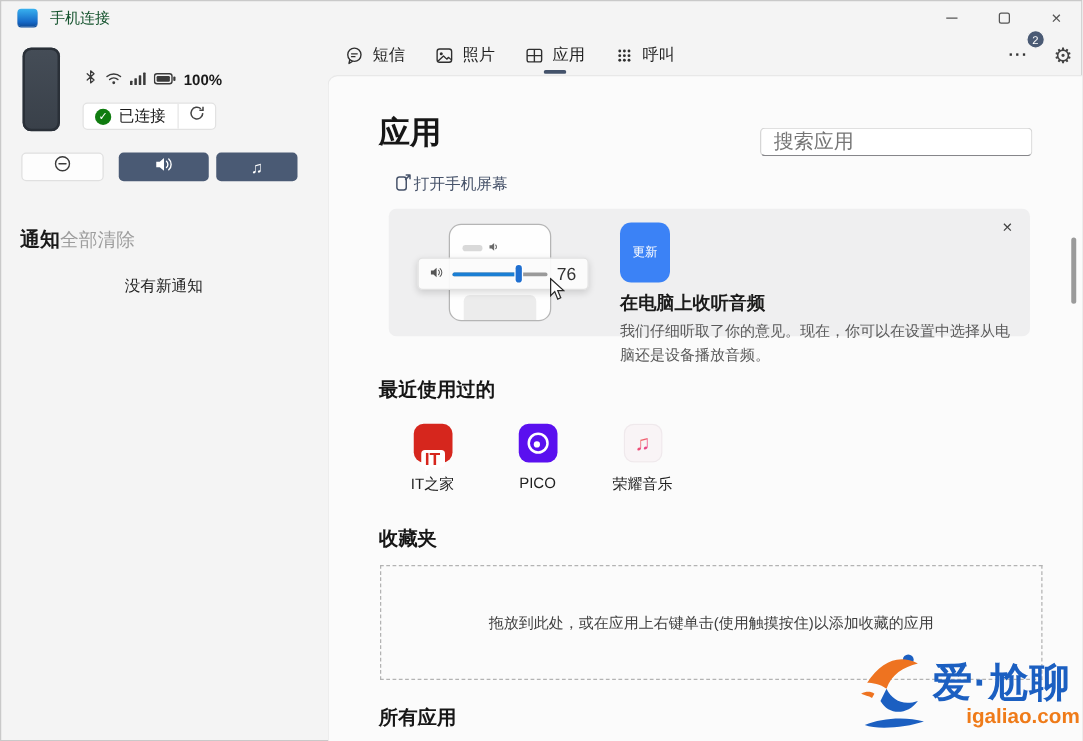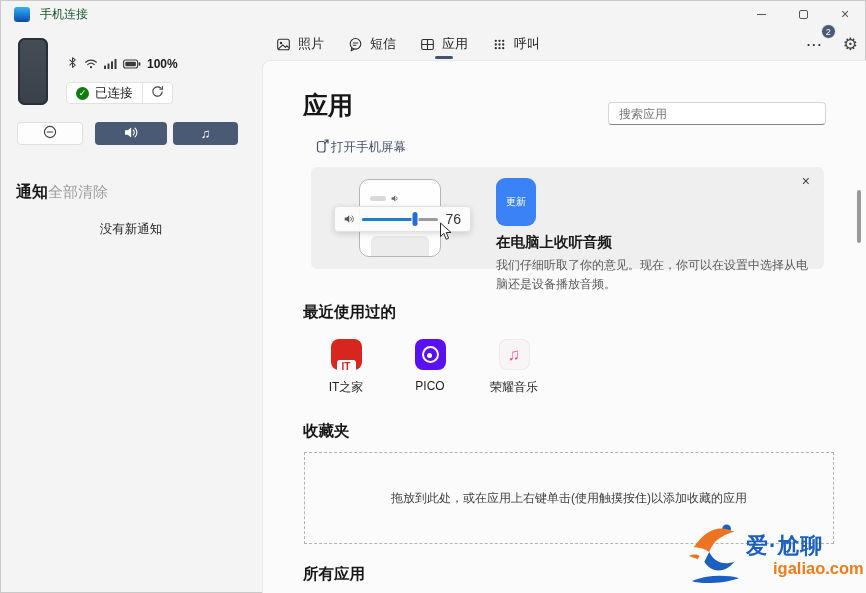--- a/index.html
+++ b/index.html
@@ -47,21 +47,21 @@
   .btn-dark2 { left:173px; top:94px; width:65px; background:#4a5a74; }
   .music-glyph { color:#fff; font-size:13px; line-height:1; }
   .notif-header { position:absolute; left:16px; top:154px; width:231px; display:flex; justify-content:flex-start; align-items:baseline; }
   .notif-title { font-size:16px; font-weight:bold; color:#1a1a1a; }
   .clear-all { font-size:15px; color:#9d9d9d; }
   .notif-empty { position:absolute; left:0; top:193px; width:262px; text-align:center; font-size:12.5px; color:#1f1f1f; }
 
   
   .panel { position:absolute; left:262px; top:60px; right:0; bottom:0; background:#fbfbfb; border-top:1px solid #e8e8e8; border-left:1px solid #e8e8e8; border-top-left-radius:8px; }
   .page-title { position:absolute; left:40px; top:28px; font-size:25px; font-weight:bold; color:#161616; }
-  .search-input { position:absolute; left:345px; top:41px; width:218px; height:23px; background:#fff; border:1px solid #d6d6d6; border-bottom-color:#86868a; border-radius:4px; padding:0 10px; font-size:12px; color:#333; font-family:inherit; }
+  .search-input { position:absolute; left:345px; top:41px; width:218px; height:23px; background:#fff; border:1px solid #d6d6d6; border-bottom-color:#86868a; border-radius:4px; padding:0 10px; font-size:16px; color:#333; font-family:inherit; }
   .search-input::placeholder { color:#767676; }
   .open-link { position:absolute; left:53px; top:78px; display:flex; align-items:center; gap:2px; font-size:12.5px; color:#47536a; }
 
   
   .banner { position:absolute; left:48px; top:106px; width:513px; height:102px; background:#efeff0; border-radius:6px; }
   .banner-close { position:absolute; right:9px; top:4px; font-size:14px; color:#444; padding:2px 5px; }
   .illus { position:absolute; left:23px; top:0; width:165px; height:102px; }
   .illus-phone { position:absolute; left:25px; top:12px; width:82px; height:78px; background:#fefefe; border:1.5px solid #b5b5b5; border-radius:10px; overflow:hidden; }
   .illus-phone-top { display:flex; align-items:center; gap:5px; margin:9px 0 0 10px; }
   .illus-pill { width:16px; height:5px; border-radius:3px; background:#d9d9d9; }
@@ -77,41 +77,41 @@
   .banner-title { margin-top:7px; font-size:14.5px; font-weight:bold; color:#1b1b1b; }
   .banner-desc { margin-top:4px; font-size:12px; color:#5a5a5a; line-height:1.55; }
 
   
   .section-title { position:absolute; left:40px; font-size:15.5px; font-weight:bold; color:#161616; }
   .recent-title { top:241px; }
   .apps-row { position:absolute; left:41px; top:278px; display:flex; }
   .app-item { width:84px; display:flex; flex-direction:column; align-items:center; }
   .app-logo { width:31px; height:31px; border-radius:8px; display:flex; align-items:center; justify-content:center; }
   .logo-ithome { background:#d6261d; }
-  .ithome-bubble { position:relative; width:19px; height:14px; background:#fff; border-radius:3px; display:flex; align-items:center; justify-content:center; color:#d6261d; font-weight:bold; font-size:10px;margin-top:24px; }
+  .ithome-bubble { position:relative; width:19px; height:14px; background:#fff; border-radius:3px; display:flex; align-items:center; justify-content:center; color:#d6261d; font-weight:bold; font-size:14px;margin-top:24px; }
   .ithome-bubble::after { content:""; position:absolute; left:3px; bottom:-4px; border:3px solid transparent; border-top-color:#fff; border-left-color:#fff; }
   .logo-pico { background:#5a10ef; }
   .pico-ring { position:relative; width:17px; height:17px; border:2.2px solid #fff; border-radius:50%; }
   .pico-ring::after { content:""; position:absolute; left:3px; top:5px; width:5px; height:5px; border-radius:50%; background:#fff; }
   .logo-honor { background:#f9f4f6; box-shadow:inset 0 0 0 1px #efe9ec; }
   .honor-note { font-size:17px; font-weight:bold; background:linear-gradient(135deg,#f59a3e 5%,#ee4e7b 55%,#e036a0); -webkit-background-clip:text; background-clip:text; color:transparent; }
   .app-label { margin-top:9px; font-size:12px; color:#1f1f1f; }
 
   
   .fav-title { top:360px; }
   .fav-box { position:absolute; left:41px; top:391px; width:530px; height:92px; border:1px dashed #b3b3b3; display:flex; align-items:center; justify-content:center; }
   .fav-hint { font-size:12px; color:#3f3f3f; text-align:center; padding:0 30px; }
   .allapps-title { top:503px; }
 
   .scroll-thumb { position:absolute; left:857px; top:190px; width:4px; height:53px; background:#9a9a9a; border-radius:2px; }
 
   
   .watermark { position:absolute; left:686px; top:520px; width:178px; height:71px; display:flex; align-items:center; z-index:5; }
   .wm-text { display:flex; flex-direction:column; margin-left:2px; }
-  .wm-title { font-size:22px; font-weight:bold; color:#1b5fc1; letter-spacing:1px; line-height:1.1; }
+  .wm-title { font-size:32px; font-weight:bold; color:#1b5fc1; letter-spacing:1px; line-height:1.1; }
   .wm-site { font-size:16.5px; font-weight:bold; color:#ef7b19; line-height:1.1; margin-left:27px; }
 </style>
 </head>
 <body>
 
 <div class="window">
 
   <div class="titlebar">
     <div class="app-icon"></div>
     <span class="titlebar-title">手机连接</span>
@@ -122,39 +122,39 @@
       <div class="win-btn">
           <div class="max-glyph"></div>
         </div>
       <div class="win-btn">
           <span class="close-glyph">×</span>
         </div>
     </div>
   </div>
 
   <div class="tabsbar">
+    <div class="tab">
+      <span>
+          <svg width="15" height="15" viewBox="0 0 15 15">
+            <circle cx="7.5" cy="6.8" r="5.3" fill="none" stroke="#2f2f2f" stroke-width="1.1"></circle>
+            <path d="M3.8 11 L3.2 13.8 L6.2 12" fill="none" stroke="#2f2f2f" stroke-width="1.1" stroke-linejoin="round"></path>
+            <path d="M5.2 6 h4.6 M5.2 8.3 h2.8" stroke="#2f2f2f" stroke-width="1" stroke-linecap="round"></path>
+          </svg>
+        </span>
+      <span>短信</span>
+    </div>
     <div class="tab">
       <span>
           <svg width="15" height="15" viewBox="0 0 15 15">
             <rect x="1.7" y="2.2" width="11.6" height="10.6" rx="2" fill="none" stroke="#2f2f2f" stroke-width="1.1"></rect>
             <circle cx="5" cy="6" r="1.2" fill="#2f2f2f"></circle>
             <path d="M2.5 11.8 L6.8 7.8 L9.4 10.3 L10.9 8.9 L12.8 10.7" fill="none" stroke="#2f2f2f" stroke-width="1.1" stroke-linejoin="round"></path>
           </svg>
         </span>
       <span>照片</span>
-    </div>
-    <div class="tab">
-      <span>
-          <svg width="15" height="15" viewBox="0 0 15 15">
-            <circle cx="7.5" cy="6.8" r="5.3" fill="none" stroke="#2f2f2f" stroke-width="1.1"></circle>
-            <path d="M3.8 11 L3.2 13.8 L6.2 12" fill="none" stroke="#2f2f2f" stroke-width="1.1" stroke-linejoin="round"></path>
-            <path d="M5.2 6 h4.6 M5.2 8.3 h2.8" stroke="#2f2f2f" stroke-width="1" stroke-linecap="round"></path>
-          </svg>
-        </span>
-      <span>短信</span>
     </div>
     <div class="tab active">
       <span>
           <svg width="15" height="15" viewBox="0 0 15 15">
             <rect x="1.7" y="2.5" width="11.6" height="10" rx="1.5" fill="none" stroke="#2f2f2f" stroke-width="1.1"></rect>
             <path d="M7.5 2.5 V12.5 M1.7 7.5 H13.3" stroke="#2f2f2f" stroke-width="1.1"></path>
           </svg>
         </span>
       <span>应用</span>
     </div>

